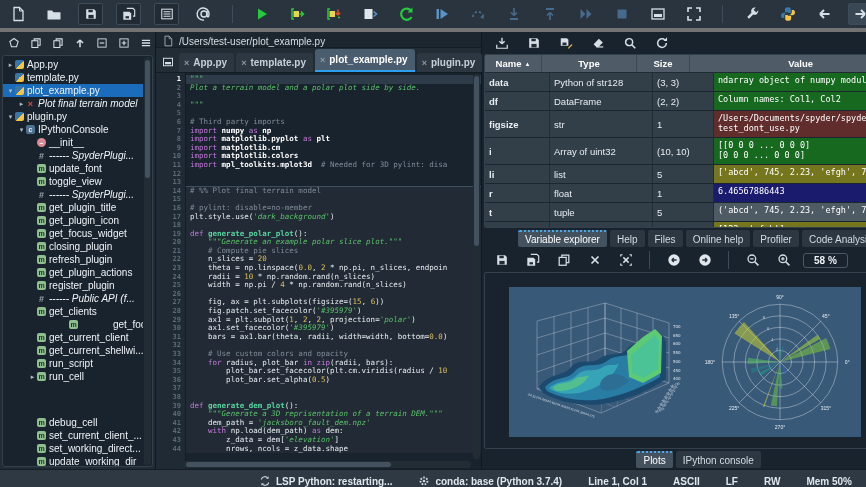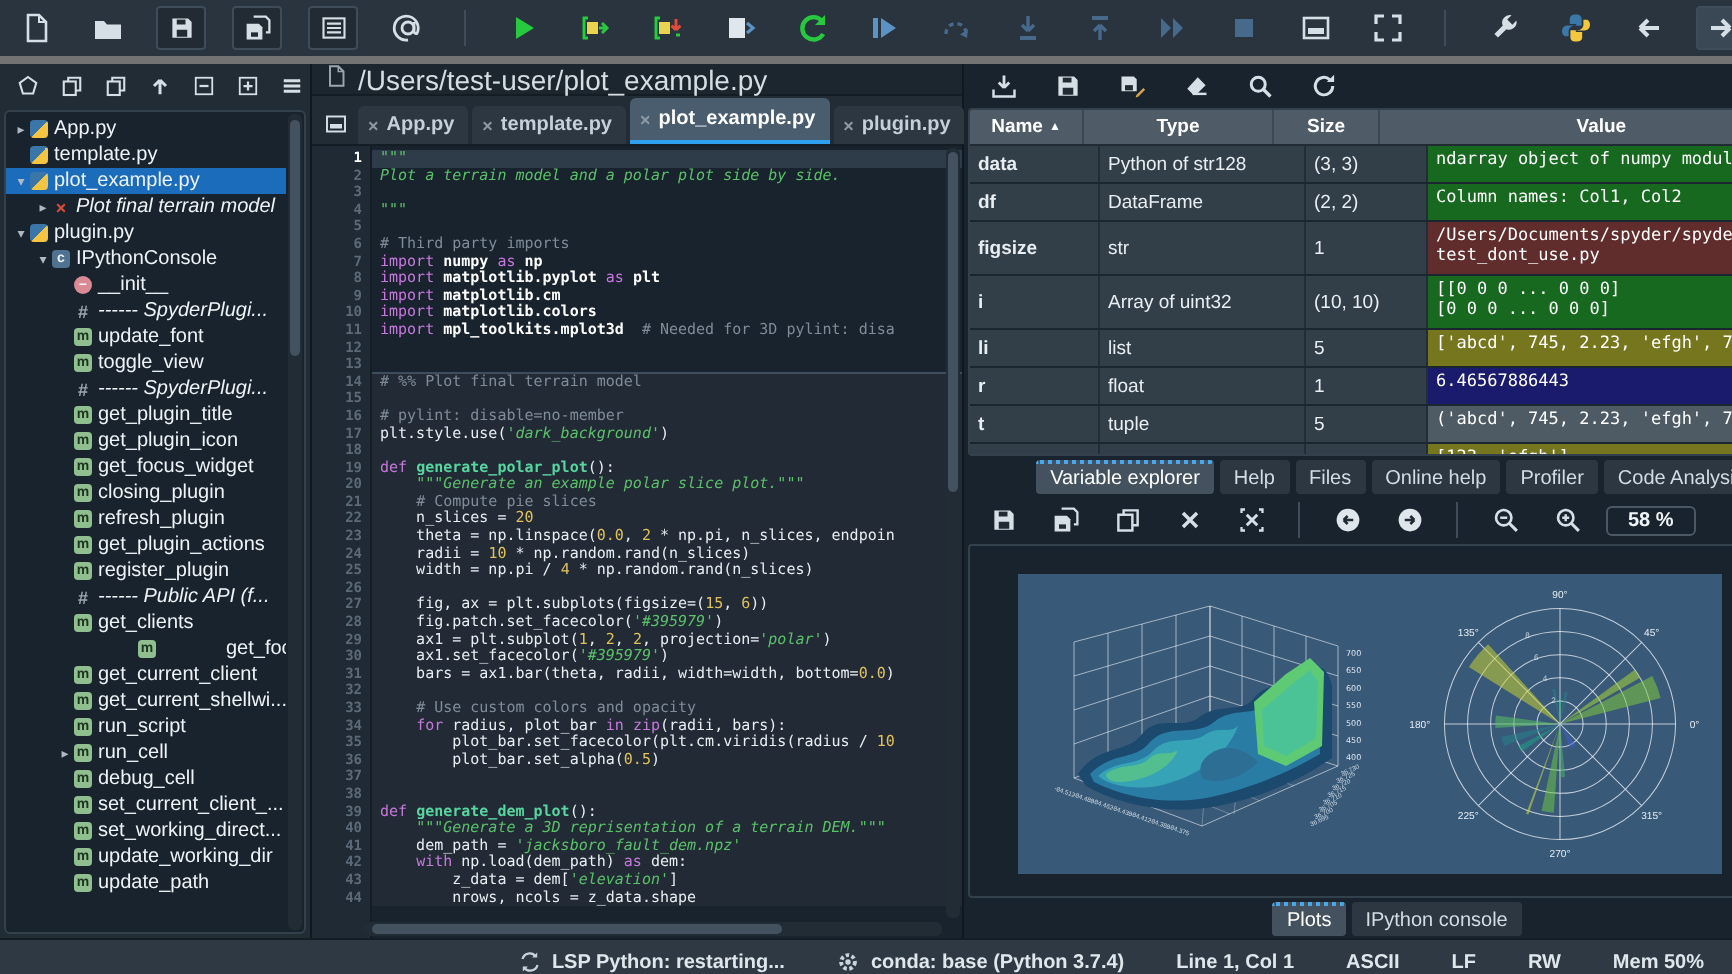--- a/index.html
+++ b/index.html
@@ -31,21 +31,21 @@
   .tico.py{background:linear-gradient(135deg,#3a76a8 50%,#f5c542 50%)}
   .tico.cls{background:#4f7291;color:#eaf1f6}
   .tico.meth{background:#8fbf8f;color:#1e3320}
   .tico.init{background:#d98a94;border-radius:50%;color:#fff}
   .tico.comment{background:transparent;color:#9aa7b1;font-size:9px}
   .tico.cell{background:transparent;color:#e04b3a;font-size:9px}
   .vsb{position:absolute;top:1px;bottom:1px;right:1px;width:7px;background:#222c35;border-radius:3px}
   .vsb .thumb{position:absolute;left:1px;right:1px;border-radius:3px;background:#44525f}
   
   .editor-panel{width:325px;flex:0 0 325px;display:flex;flex-direction:column;background:#19232d;border-right:1px solid #10181f}
-  .breadcrumb{height:15px;background:#1c262f;border-bottom:1px solid #141c24;font-size:14px;color:#d5dde3;display:flex;align-items:flex-start;padding:0 6px;gap:5px}
+  .breadcrumb{height:15px;background:#1c262f;border-bottom:1px solid #141c24;font-size:10px;color:#d5dde3;display:flex;align-items:flex-end;padding:0 6px;gap:5px}
   .editor-tabs{height:24px;background:#222c35;border-bottom:1px solid #141c24;display:flex;align-items:flex-end;padding:0 2px}
   .etab{height:19px;display:flex;align-items:center;gap:4px;padding:0 7px 0 5px;margin:0 1px;background:#2c3742;border-radius:3px 3px 0 0;font:700 10px "Liberation Sans",sans-serif;color:#c6d0d8;white-space:nowrap}
   .etab .x{color:#8d9aa4;font-size:9px}
   .etab.active{background:#4a5d6e;color:#fff;border-bottom:2px solid #2da0f0;height:21px}
   .editor-body{flex:1;display:flex;position:relative;overflow:hidden}
   .gutter{width:25px;flex:0 0 25px;background:#202a34;border-right:1px solid #141c24;text-align:right;padding:2px 4px 0 0;
     font:700 7px "DejaVu Sans Mono",monospace;line-height:8.6px;color:#5b6a76}
   .gutter .cur{color:#fff}
   .code{flex:1;padding:2px 0 0 4px;font:7.5px "DejaVu Sans Mono",monospace;line-height:8.6px;white-space:pre;overflow:hidden}
   .cl{height:8.6px}
@@ -550,21 +550,21 @@
           <div class="titem" style="padding-left: 25px;">
             <span class="arr"></span>
             <span class="tico meth">m</span>
             <span class="lbl">run_script</span>
           </div>
           <div class="titem" style="padding-left: 25px;">
             <span class="arr">▸</span>
             <span class="tico meth">m</span>
             <span class="lbl">run_cell</span>
           </div>
-          <div class="titem" style="padding-left: 25px;">
+          <div class="titem" style="padding-left: 25px; margin-top: 33px;">
             <span class="arr"></span>
             <span class="tico meth">m</span>
             <span class="lbl">debug_cell</span>
           </div>
           <div class="titem" style="padding-left: 25px;">
             <span class="arr"></span>
             <span class="tico meth">m</span>
             <span class="lbl">set_current_client_...</span>
           </div>
           <div class="titem" style="padding-left: 25px;">

